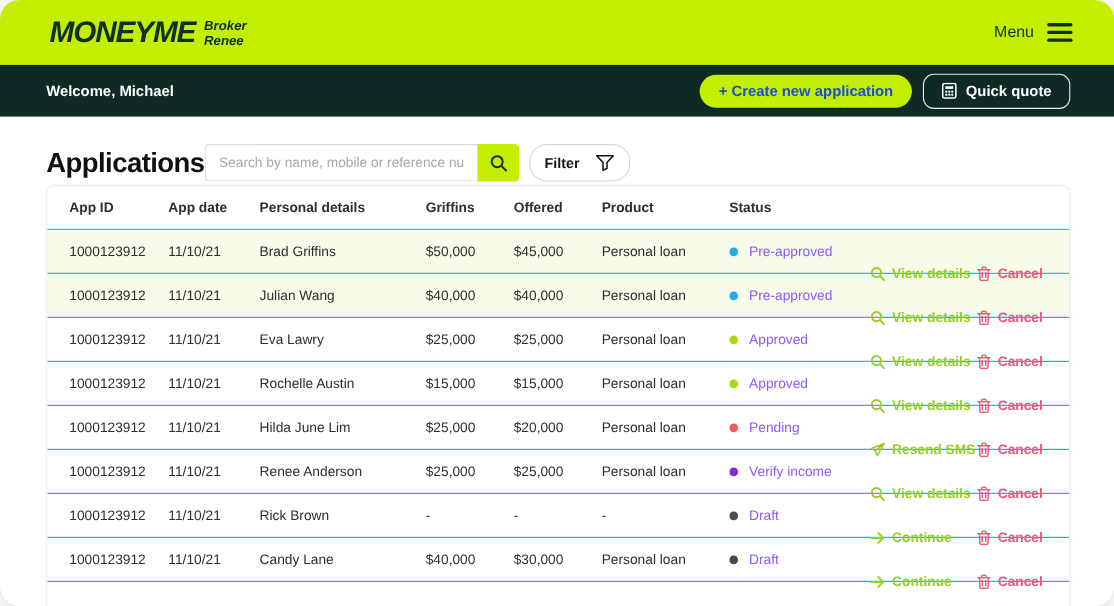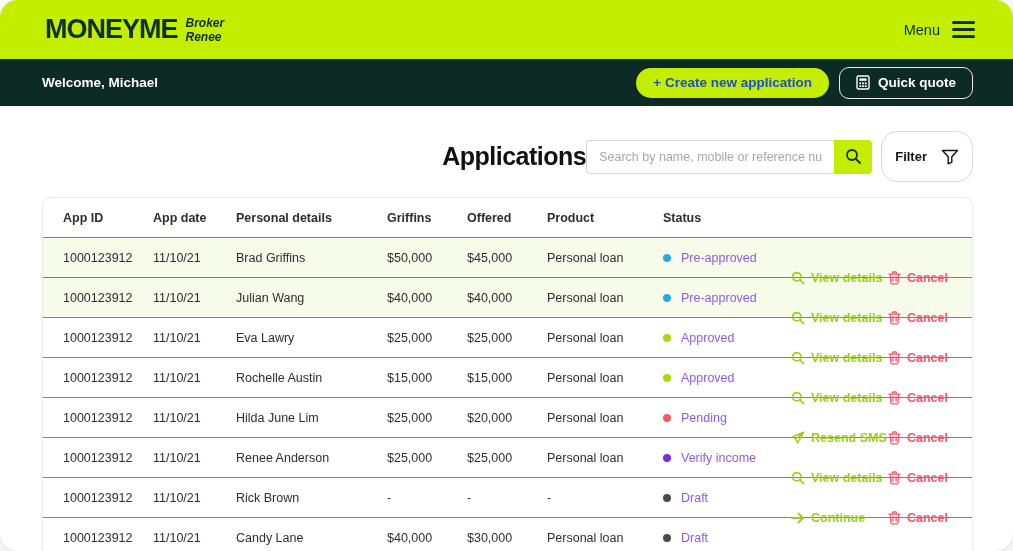--- a/index.html
+++ b/index.html
@@ -5,50 +5,50 @@
   * { margin:0; padding:0; box-sizing:border-box; }
   html,body { width:1013px; height:551px; overflow:hidden; background:#fbfbfb; }
   body { font-family:"Liberation Sans", sans-serif; }
   .frame { width:1013px; height:551px; background:#ffffff; border-radius:18px; overflow:hidden;
            box-shadow:0 0 0 1px rgba(0,0,0,0.04), 0 4px 18px rgba(0,0,0,0.08); position:relative; }
 
   
   .topbar { height:59px; background:#c3ee00; display:flex; align-items:center; justify-content:space-between;
             padding:0 38px 0 45px; }
   .brand { display:flex; align-items:center; gap:8px; color:#0f2f27; }
-  .logo { font-size:27px; font-weight:900; letter-spacing:-1px; }
+  .logo { font-size:27px; font-weight:900; font-style:italic; letter-spacing:-1px; }
   .brand-suffix { font-size:12px; font-weight:700; font-style:italic; line-height:1.1; padding-top:2px; }
   .menu { display:flex; align-items:center; gap:12px; color:#0f2f27; cursor:pointer; }
   .menu-label { font-size:14.5px; font-weight:500; }
   .hamburger { display:flex; flex-direction:column; gap:4px; }
   .hamburger span { width:23px; height:3px; background:#0f2f27; border-radius:2px; }
 
   
   .darkbar { height:47px; background:#0d2a25; display:flex; align-items:center; justify-content:space-between;
              padding:0 40px 0 42px; }
   .welcome { color:#ffffff; font-size:13.5px; font-weight:700; }
   .darkbar-actions { display:flex; align-items:center; gap:10px; }
   .btn-create { background:#c3ee00; color:#1d4ed8; font-size:13.5px; font-weight:700; border:none;
                 border-radius:16px; height:30px; padding:0 17px; cursor:pointer; font-family:inherit; }
   .btn-quote { background:transparent; color:#ffffff; font-size:13.5px; font-weight:700; border:1.4px solid #e8e8e8;
                border-radius:10px; height:32px; padding:0 16px; display:flex; align-items:center; gap:8px;
                cursor:pointer; font-family:inherit; }
 
   
   .main { padding:25px 40px 0 42px; }
-  .title-row { display:flex; align-items:center; justify-content:flex-end; margin-bottom:15px; }
+  .title-row { display:flex; align-items:center; justify-content:flex-start; margin-bottom:3px; }
   .page-title { font-size:25px; font-weight:800; color:#101010; letter-spacing:-0.5px; }
   .title-tools { display:flex; align-items:center; gap:9px; }
   .searchbox { display:flex; align-items:stretch; height:34px; }
   .searchbox input { width:248px; border:1px solid #d8d8d8; border-right:none; border-radius:4px 0 0 4px;
                      padding:0 12px; font-size:12.5px; color:#333; outline:none; font-family:inherit; }
   .searchbox input::placeholder { color:#a8a8a8; }
   .search-btn { width:38px; background:#c3ee00; border:none; border-radius:0 4px 4px 0; display:flex;
                 align-items:center; justify-content:center; cursor:pointer; }
-  .filter-btn { height:51px; background:#fff; border:1px solid #d8d8d8; border-radius:16px; padding:0 13px;
+  .filter-btn { height:34px; background:#fff; border:1px solid #d8d8d8; border-radius:16px; padding:0 13px;
                 display:flex; align-items:center; gap:14px; font-size:13px; font-weight:700; color:#141414;
                 cursor:pointer; font-family:inherit; }
 
   
   .card { border:1px solid #ececec; border-radius:8px; background:#fff; overflow:hidden;
           box-shadow:0 1px 3px rgba(0,0,0,0.05); }
   .trow { display:grid; grid-template-columns:90px 83px 151px 80px 80px 116px 128px 1fr;
           align-items:center; height:40px; padding:0 20px; border-bottom:1px solid #0ea5e9; }
   .trow:last-child { border-bottom:none; }
   .thead { font-weight:700; color:#1b1b1b; }

